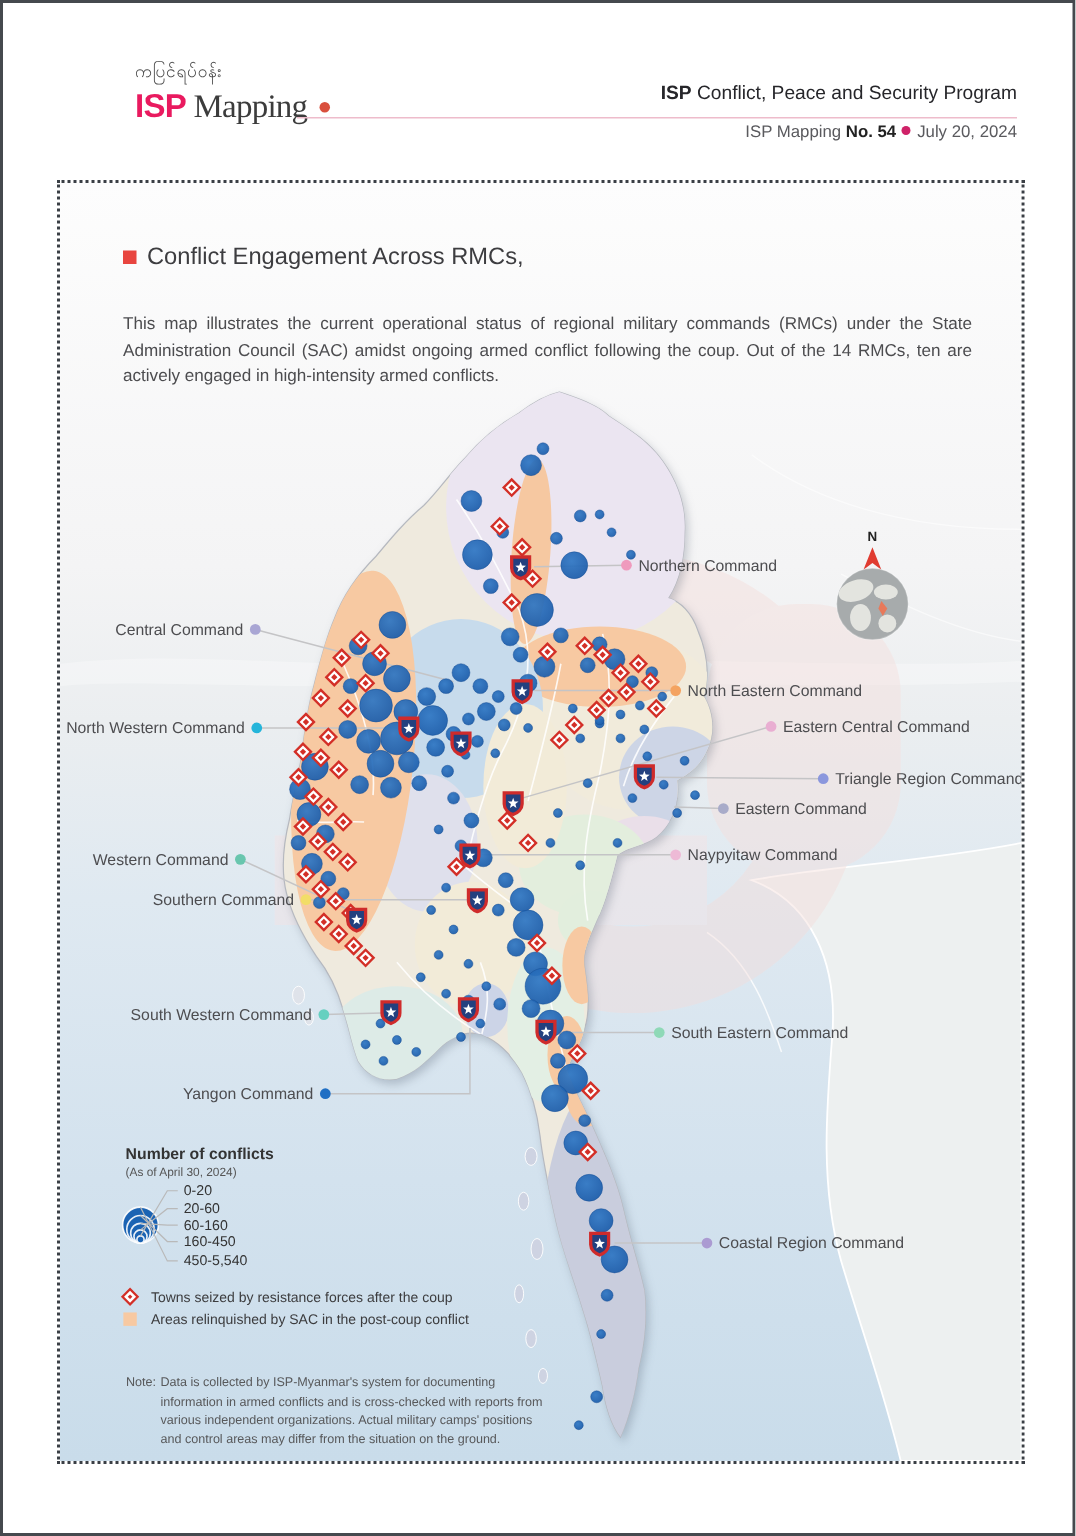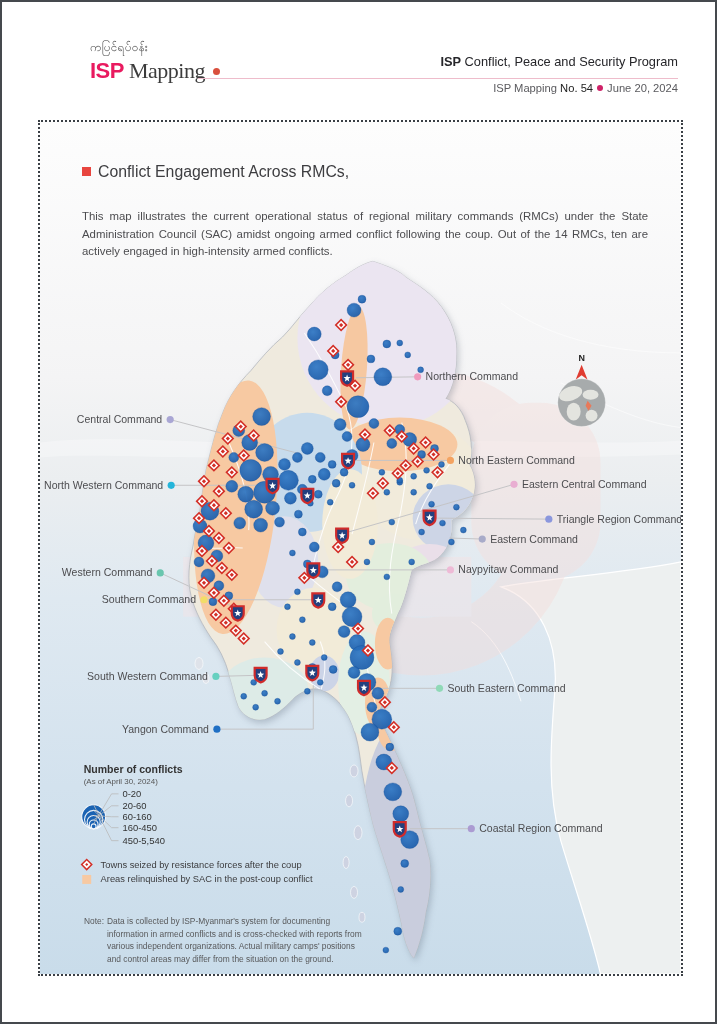--- a/index.html
+++ b/index.html
@@ -9,21 +9,21 @@
   .logo-burmese{font-size:11.5px;color:#4a4a4a;letter-spacing:.5px;}
   .logo-main{font-size:22px;letter-spacing:-.5px;margin-top:1px;}
   .logo-isp{color:#e91a5f;font-weight:bold;}
   .logo-mapping{color:#3c3c3c;font-family:Liberation Serif, serif;}
   .logo-dot{display:inline-block;width:7px;height:7px;border-radius:50%;background:#d94f3d;margin-left:8px;vertical-align:3px;}
   .hdr-rule{position:absolute;left:196px;right:37px;top:76px;height:1px;background:#eebccb;}
   .hdr-right{position:absolute;right:37px;top:52px;text-align:right;}
   .hdr-program{font-size:12.8px;color:#26262a;}
   .hdr-program b{font-weight:bold;}
   .hdr-meta{font-size:11.2px;color:#5a5a5e;margin-top:13px;}
-  .hdr-meta b{color:#222;font-weight:normal;text-align:center;}
+  .hdr-meta b{color:#222;font-weight:bold;text-align:center;}
   .meta-dot{display:inline-block;width:6px;height:6px;border-radius:50%;background:#cf2268;margin:0 4px;vertical-align:1px;}
   
   .box{position:absolute;left:36px;top:118px;width:645px;height:856px;border:2.5px dotted #3a3f45;box-sizing:border-box;overflow:hidden;}
   .map-svg{position:absolute;left:0;top:0;width:100%;height:100%;}
   .title-row{position:absolute;left:42px;top:40px;display:flex;}
   .title-bullet{width:9px;height:9px;background:#e8453f;margin-top:5px;margin-right:7px;flex:0 0 auto;}
   .title-text{font-size:15.8px;font-weight:normal;color:#3d3d40;line-height:1.24;}
   .desc{position:absolute;left:42px;top:86px;width:566px;font-size:11.4px;color:#4c4c4f;line-height:1.54;text-align:justify;}
   .note-row{position:absolute;left:44px;top:793px;display:flex;font-size:8.4px;color:#58595b;line-height:1.5;}
   .note-label{flex:0 0 23px;}
@@ -34,21 +34,21 @@
 
 <div class="page">
 
   <div class="logo">
     <div class="logo-burmese">ကပြင်ရပ်ဝန်း</div>
     <div class="logo-main"><span class="logo-isp">ISP</span><span class="logo-mapping"> Mapping</span><span class="logo-dot"></span></div>
   </div>
   <div class="hdr-rule"></div>
   <div class="hdr-right">
     <div class="hdr-program"><b>ISP</b><span> Conflict, Peace and Security Program</span></div>
-    <div class="hdr-meta"><span>ISP Mapping </span><b>No. 54</b><span class="meta-dot"></span><span>June 20, 2024</span></div>
+    <div class="hdr-meta"><span>ISP Mapping </span><b>No. 54</b><span class="meta-dot"></span><span>July 20, 2024</span></div>
   </div>
 
   <div class="box">
 
     <svg class="map-svg" id="mapSvg" viewBox="36 118 645 856" preserveAspectRatio="none">
       <defs>
         <linearGradient id="seaGrad" x1="0" y1="0" x2="0" y2="1">
           <stop offset="0" stop-color="#fdfdfd"></stop>
           <stop offset="0.30" stop-color="#f4f4f5"></stop>
           <stop offset="0.42" stop-color="#ebeef0"></stop>

